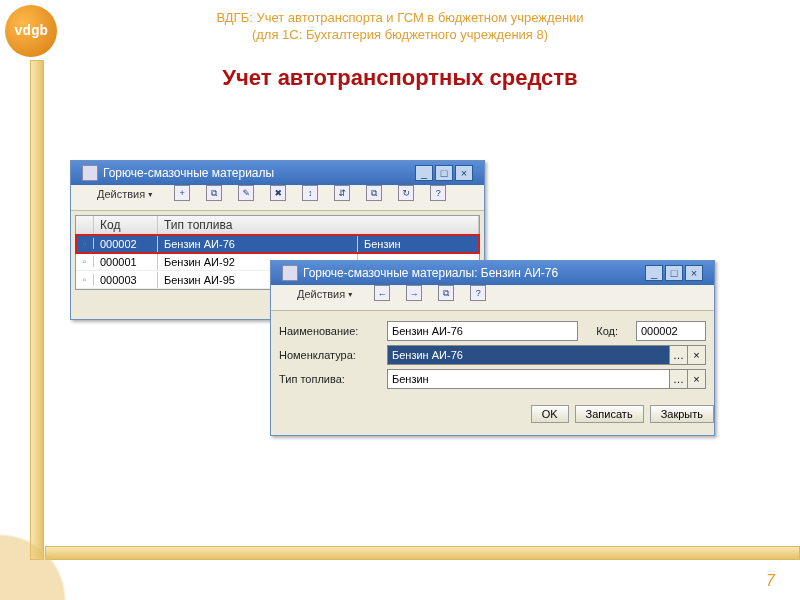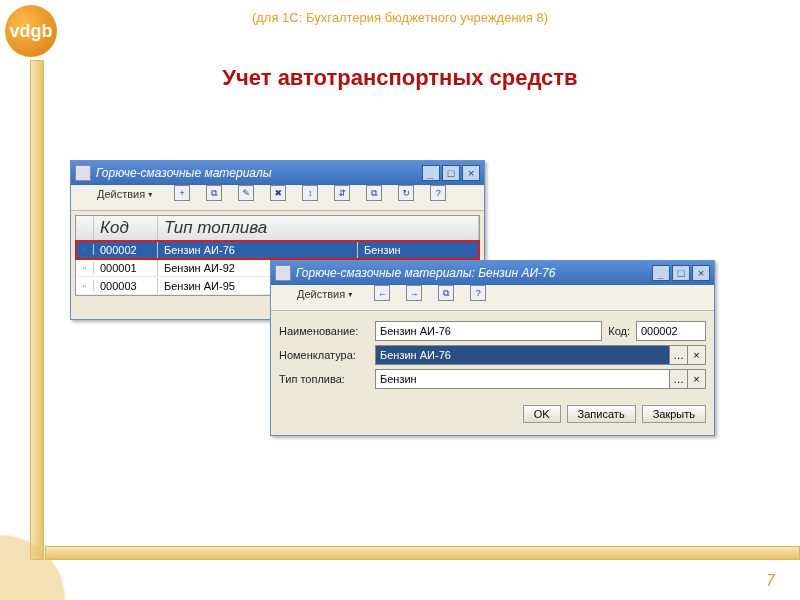--- a/index.html
+++ b/index.html
@@ -1,71 +1,72 @@
 <!DOCTYPE html>
 <html><head>
 <meta charset="utf-8">
 <style>
   * { box-sizing: border-box; margin: 0; padding: 0; }
   body { font-family: Tahoma, Arial, sans-serif; background: #fff; width: 800px; height: 600px; position: relative; overflow: hidden; }
   .slide { position: absolute; inset: 0; }
-  .logo { position: absolute; top: 5px; left: 5px; width: 52px; height: 52px; background: radial-gradient(circle at 35% 35%, #ffb94a, #d77c10); border-radius: 50%; display: flex; align-items: center; justify-content: center; font-size: 18px; font-weight: bold; color: #fff; font-family: Liberation Sans, sans-serif; }
+  .logo { position: absolute; top: 5px; left: 5px; width: 52px; height: 52px; background: radial-gradient(circle at 35% 35%, #ffb94a, #d77c10); border-radius: 50%; display: flex; align-items: center; justify-content: center; font-size: 14px; font-weight: bold; color: #fff; font-family: Liberation Mono, monospace; }
   .header-text { position: absolute; top: 10px; left: 0; right: 0; text-align: center; color: #e0a030; font-size: 13px; line-height: 1.3; }
   .section-title { position: absolute; top: 65px; left: 0; right: 0; text-align: center; color: #b01010; font-size: 22px; font-weight: bold; }
   .bullet { position: absolute; top: 115px; left: 75px; font-size: 18px; color: #222; }
   .bullet::before { content: "•"; margin-right: 12px; }
   .page-num { position: absolute; bottom: 10px; right: 25px; color: #e0a030; font-size: 16px; font-style: italic; }
   .deco-bar { position: absolute; left: 45px; right: 0; bottom: 40px; height: 14px; background: linear-gradient(#f8e6b4, #e6c36a); border: 1px solid #d9b860; }
   .deco-side { position: absolute; left: 30px; top: 60px; width: 14px; bottom: 40px; background: linear-gradient(90deg,#f8e6b4,#e6c36a); border: 1px solid #d9b860; }
   .deco-corner { position: absolute; left: 0; bottom: 0; width: 90px; height: 90px; background: radial-gradient(circle at 0 100%, #e6c36a 50%, transparent 52%); opacity: .5; }
 
   .win { position: absolute; background: #ece9d8; border: 1px solid #6d8fbf; box-shadow: 2px 2px 3px rgba(0,0,0,.3); }
-  .win-title { height: 24px; background: linear-gradient(#5a8fd8, #3a6db8); display: flex; align-items: center; padding: 0 4px; color: #fff; font-size: 12px; font-style: italic; }
+  .win-title { height: 24px; background: linear-gradient(#5a8fd8, #3a6db8); display: flex; align-items: center; padding: 0 11px; color: #fff; font-size: 12px; }
   .win-title .tic { width: 16px; height: 16px; background: #dde; margin-right: 5px; display: inline-block; border: 1px solid #88a; }
   .win-title .sp { flex: 1; }
   .win-ctrls { display: flex; gap: 2px; }
   .win-ctrls span { width: 18px; height: 16px; background: #c2d6f0; color: #204070; display: inline-flex; align-items: center; justify-content: center; font-size: 11px; border: 1px solid #2a5a9a; cursor: default; }
   .toolbar { height: 26px; background: #f3f1e7; border-bottom: 1px solid #c0bca4; display: flex; align-items: flex-start; padding: 0 20px; gap: 16px; font-size: 11px; }
   .tbtn { padding: 2px 5px; border: 1px solid transparent; display: inline-flex; align-items: center; gap: 3px; color: #333; cursor: default; }
   .ticon { width: 16px; height: 16px; display: inline-block; border: 1px solid #888; background: #eef; font-size: 9px; text-align: center; line-height: 14px; color: #346; }
   .drop { font-size: 8px; }
 
   .table-wrap { margin: 4px; border: 1px solid #9a9a9a; background: #fff; }
-  .thead { display: flex; background: linear-gradient(#f7f7f7,#e2e2e2); border-bottom: 1px solid #b0b0b0; font-size: 17px; font-style: italic; }
+  .thead { display: flex; background: linear-gradient(#f7f7f7,#e2e2e2); border-bottom: 1px solid #b0b0b0; font-size: 12px; }
   .th, .td { padding: 2px 6px; border-right: 1px solid #c8c8c8; overflow: hidden; white-space: nowrap; }
   .th { color: #333; }
   .tr { display: flex; font-size: 11px; height: 18px; align-items: center; border-bottom: 1px solid #eee; }
   .tr.sel { background: #2f5fa8; color: #fff; }
   .tr.hl { outline: 2px solid #d22020; outline-offset: -1px; }
   .rowicon { width: 18px; border-right: 1px solid #c8c8c8; text-align: center; color: #2a6; font-size: 10px; }
   .col-code { width: 64px; }
   .col-name { width: 200px; }
   .col-fuel { flex: 1; }
 
   .form-area { padding: 6px 8px; font-size: 11px; }
-  .form-row { display: flex; align-items: center; margin: 4px 0; gap: 6px; }
+  .form-row { display: flex; align-items: center; margin: 4px 0; gap: 18px; }
   .lbl { width: 90px; color: #222; }
   .inp { flex: 1; height: 20px; border: 1px solid #8a8a8a; background: #fff; padding: 0 4px; font-size: 11px; display: flex; align-items: center; }
   .inp.dark { background: #294f84; color: #fff; }
   .inp-sm { width: 70px; height: 20px; border: 1px solid #8a8a8a; background: #fff; padding: 0 4px; font-size: 11px; display: flex; align-items: center; }
   .pick { display: flex; }
   .pb { width: 18px; height: 20px; border: 1px solid #8a8a8a; border-left: none; background: #efede0; text-align: center; font-size: 11px; line-height: 18px; cursor: default; }
-  .win-footer { display: flex; justify-content: flex-end; gap: 6px; padding: 6px 8px; font-size: 11px; }
+  .win-footer { display: flex; justify-content: flex-end; gap: 6px; padding: 6px 0; font-size: 11px; }
   .btn { padding: 2px 10px; border: 1px solid #9a9a9a; background: linear-gradient(#fdfdfd,#e4e0cc); cursor: default; }
 </style>
 </head>
 <body>
 
 <div class="slide">
   <div class="deco-side"></div>
   <div class="deco-bar"></div>
   <div class="deco-corner"></div>
 
   <div class="logo">vdgb</div>
   <div class="header-text">
+    <div>ВДГБ: Учет автотранспорта и ГСМ в бюджетном учреждении</div>
     <div>(для 1С: Бухгалтерия бюджетного учреждения 8)</div>
   </div>
   <div class="section-title">Учет автотранспортных средств</div>
   <div class="page-num">7</div>
 
   <div class="win" style="top:160px; left:70px; width:415px; height:160px;">
     <div class="win-title">
       <span class="tic"></span>
       <span>Горюче-смазочные материалы</span>
       <span class="sp"></span>

